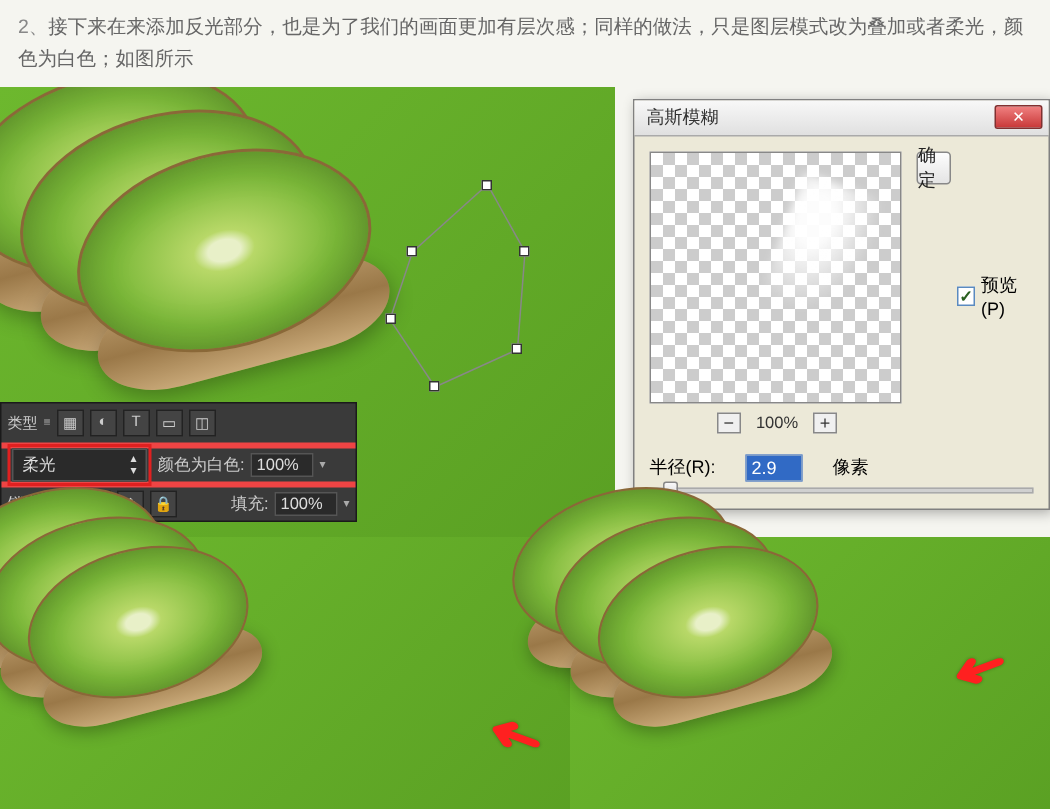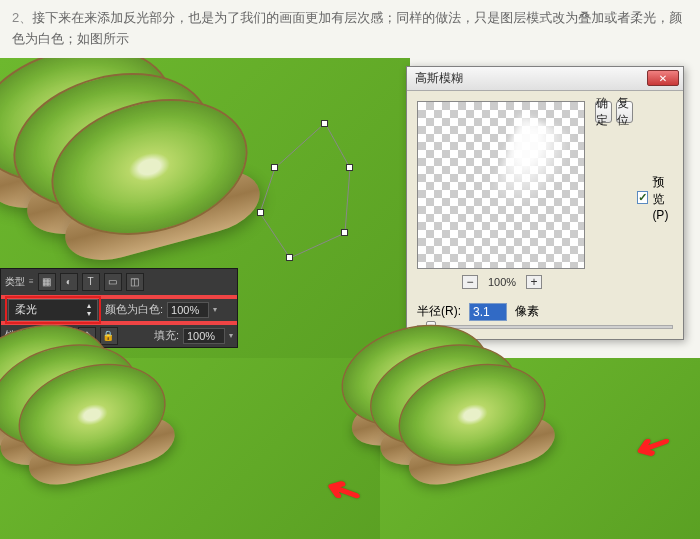--- a/index.html
+++ b/index.html
@@ -39,41 +39,41 @@
   .ps-row { display: flex; align-items: center; height: 26px; padding: 0 4px; gap: 4px; border-top: 4px solid #ef4444; }
   .ps-row:first-child { border-top: none; }
   .red-box { border: 2px solid #e02020; padding: 1px; display: inline-flex; }
   .ps-select { background: #2a2a2a; color: #ddd; border: 1px solid #555; padding: 2px 6px; font-size: 11px; display: flex; align-items: center; gap: 4px; min-width: 90px; position: relative; }
   .ps-select .arrows { margin-left: auto; font-size: 8px; line-height: 1; }
   .ps-input { background: #2a2a2a; color: #ddd; border: 1px solid #555; width: 42px; padding: 1px 3px; font-size: 11px; text-align: left; }
   .ps-chev { font-size: 8px; color: #aaa; }
   .ps-iconbtn { width: 18px; height: 18px; background: #444; border: 1px solid #222; display: flex; align-items: center; justify-content: center; font-size: 10px; color: #ccc; }
   
   
-  .dialog { position: absolute; left: 406px; top: 8px; width: 278px; background: #ece9d8; border: 1px solid #808080; box-shadow: 2px 2px 8px rgba(0,0,0,0.3); font-size: 12px; }
+  .dialog { position: absolute; left: 422px; top: 8px; width: 278px; background: #ece9d8; border: 1px solid #808080; box-shadow: 2px 2px 8px rgba(0,0,0,0.3); font-size: 12px; }
   .titlebar { height: 24px; background: linear-gradient(180deg, #f8f8f8 0%, #e0e0e0 100%); display: flex; align-items: center; padding: 0 4px 0 8px; border-bottom: 1px solid #aaa; }
   .titlebar-text { flex: 1; font-size: 12px; color: #333; }
   .close-btn { width: 32px; height: 16px; background: linear-gradient(180deg, #f08080 0%, #c83838 100%); border: 1px solid #803030; color: #fff; font-size: 10px; display: flex; align-items: center; justify-content: center; border-radius: 2px; }
   .dialog-body { display: flex; padding: 10px; gap: 8px; }
   .preview-col { flex: 1; }
   .preview-box { width: 168px; height: 168px; background: #fff; border: 1px solid #888; position: relative; overflow: hidden; }
   .checker { position: absolute; inset: 0; background-image: 
     linear-gradient(45deg, #ccc 25%, transparent 25%),
     linear-gradient(-45deg, #ccc 25%, transparent 25%),
     linear-gradient(45deg, transparent 75%, #ccc 75%),
     linear-gradient(-45deg, transparent 75%, #ccc 75%);
     background-size: 16px 16px; background-position: 0 0, 0 8px, 8px -8px, -8px 0; }
   .blur-shape { position: absolute; left: 85px; top: 20px; width: 60px; height: 90px; background: radial-gradient(ellipse at 30% 30%, rgba(255,255,255,0.95) 20%, rgba(255,255,255,0) 70%); transform: rotate(20deg); filter: blur(3px); }
   .zoom-row { display: flex; align-items: center; justify-content: center; gap: 10px; margin-top: 6px; font-size: 11px; color: #333; }
   .zoom-btn { width: 16px; height: 14px; border: 1px solid #888; background: #f0f0f0; font-size: 12px; display: flex; align-items: center; justify-content: center; line-height: 1; }
   .btn-col { display: flex; flex-direction: row; gap: 4px; width: 78px; }
   .win-btn { height: 22px; background: linear-gradient(180deg, #fdfdfd 0%, #e4e4e4 100%); border: 1px solid #888; border-radius: 3px; font-size: 12px; color: #222; display: flex; align-items: center; justify-content: center; }
   .chk-row { display: flex; align-items: center; gap: 4px; margin-top: 6px; font-size: 12px; }
   .chk { width: 13px; height: 13px; border: 1px solid #5a8ac0; background: #fff; display: flex; align-items: center; justify-content: center; color: #2a6020; font-size: 11px; font-weight: bold; }
-  .radius-row { padding: 4px 10px 2px; display: flex; align-items: center; gap: 8px; font-size: 12px; }
+  .radius-row { padding: 4px 10px 2px; display: flex; align-items: center; gap: 20px; font-size: 12px; }
   .radius-input { width: 38px; border: 1px solid #7a9ac8; background: #fff; padding: 1px 3px; font-size: 12px; color: #000; }
   .radius-input.sel { background: #316ac5; color: #fff; }
   .slider-row { padding: 2px 10px 10px; }
   .slider-track { position: relative; height: 4px; background: #d0d0d0; border: 1px solid #aaa; }
   .slider-thumb { position: absolute; left: 8px; top: -5px; width: 10px; height: 14px; background: linear-gradient(180deg,#f8f8f8,#d0d0d0); border: 1px solid #888; border-radius: 2px; }
   
   
   .arrow { position: absolute; color: #ff2020; font-size: 32px; font-weight: bold; transform-origin: center; text-shadow: 0 0 2px rgba(0,0,0,0.3); }
   .arrow.a1 { left: 330px; top: 415px; transform: rotate(-160deg) scaleX(1.4); }
   .arrow.a2 { left: 640px; top: 370px; transform: rotate(160deg) scaleX(1.4); }
@@ -163,30 +163,29 @@
           <div class="blur-shape"></div>
         </div>
         <div class="zoom-row">
           <div class="zoom-btn">−</div>
           <span>100%</span>
           <div class="zoom-btn">+</div>
         </div>
       </div>
       <div class="btn-col">
         <div class="win-btn">确定</div>
-        <div class="win-btn">复位</div>
         <div class="chk-row">
           <div class="chk">✓</div>
           <span>预览(P)</span>
         </div>
       </div>
     </div>
     <div class="radius-row">
       <span>半径(R):</span>
-      <span class="radius-input sel">3.1</span>
+      <span class="radius-input sel">2.9</span>
       <span>像素</span>
     </div>
     <div class="slider-row">
       <div class="slider-track">
         <div class="slider-thumb"></div>
       </div>
     </div>
   </div>
 
   <div class="panel panel-bl">

